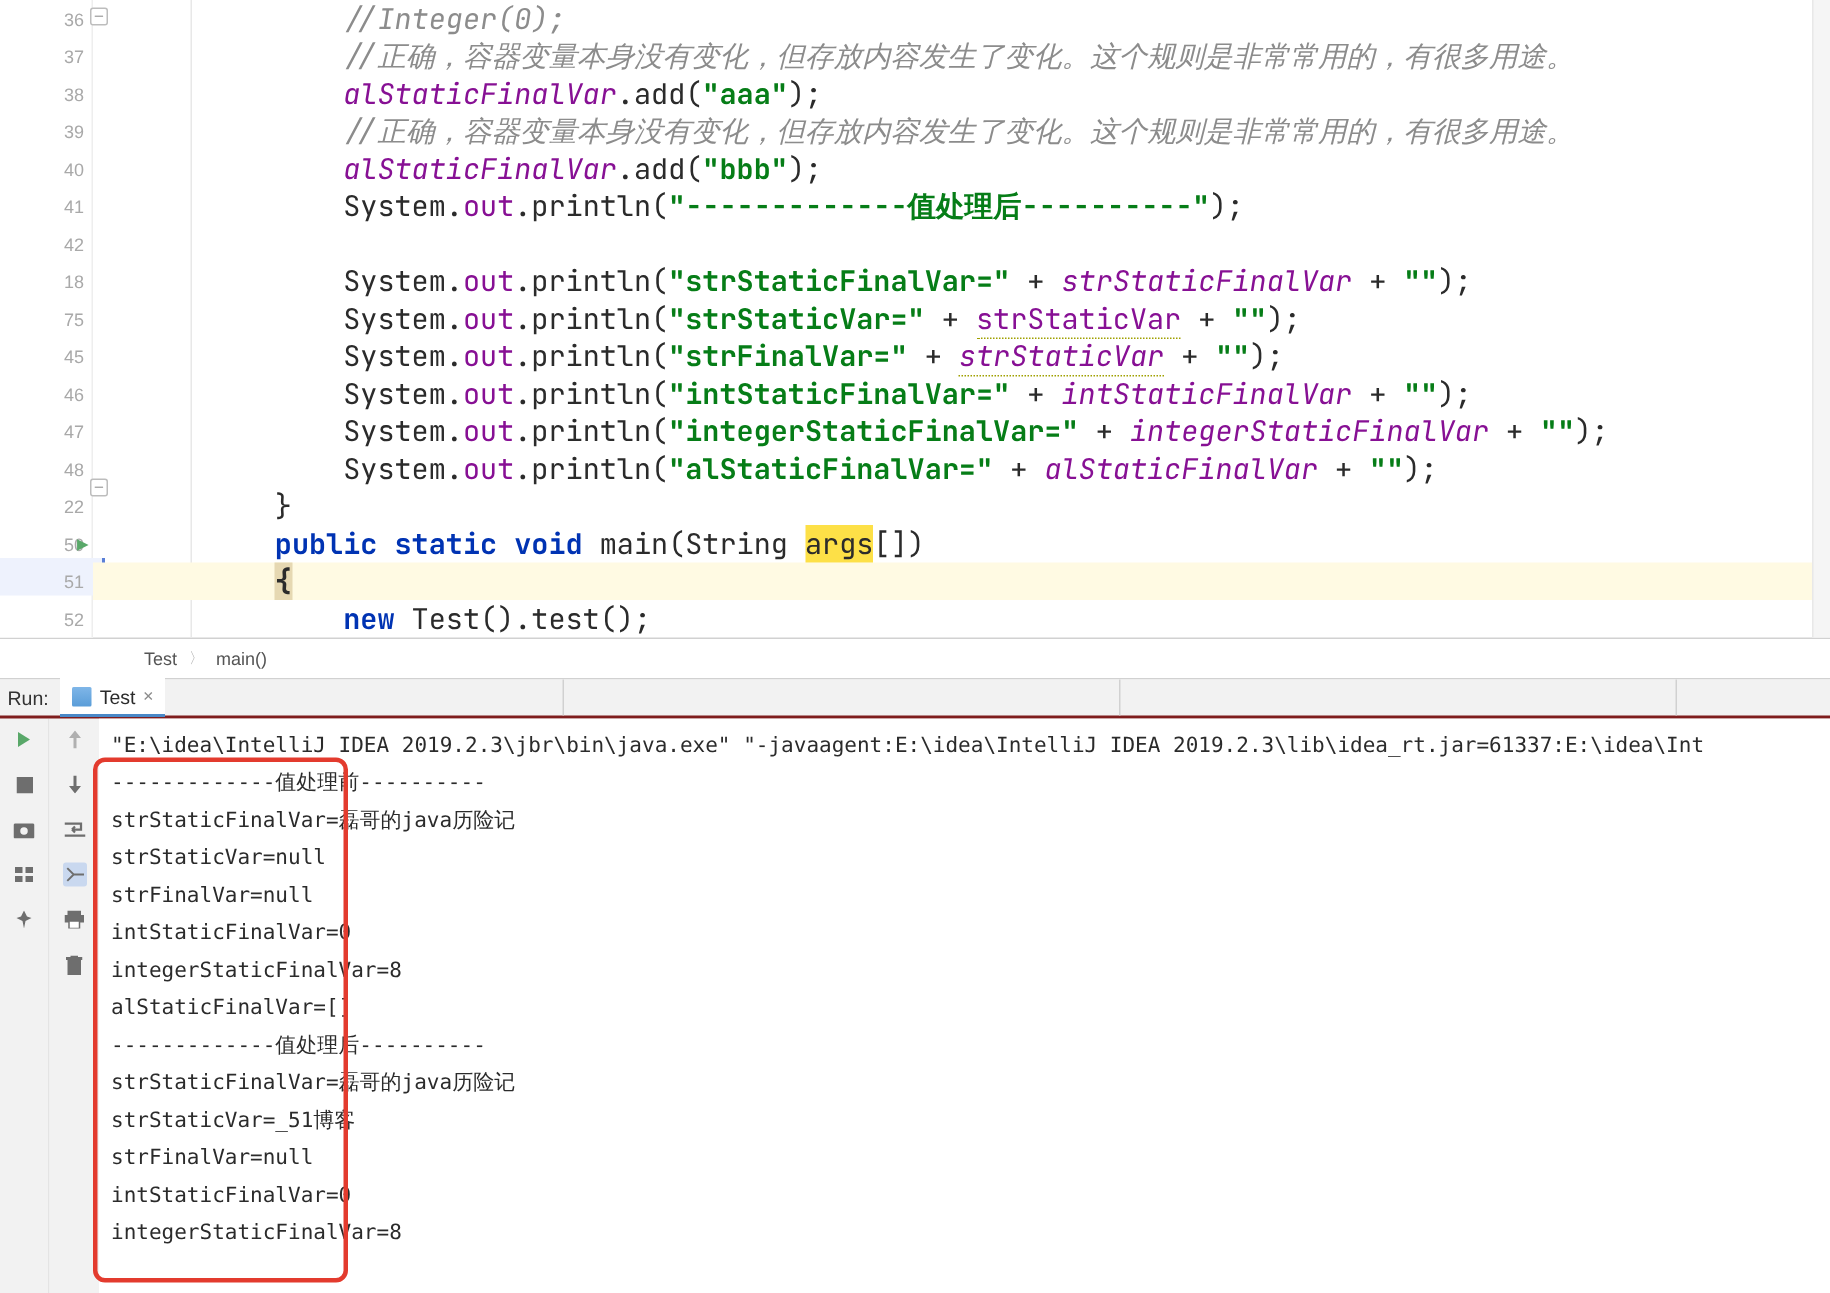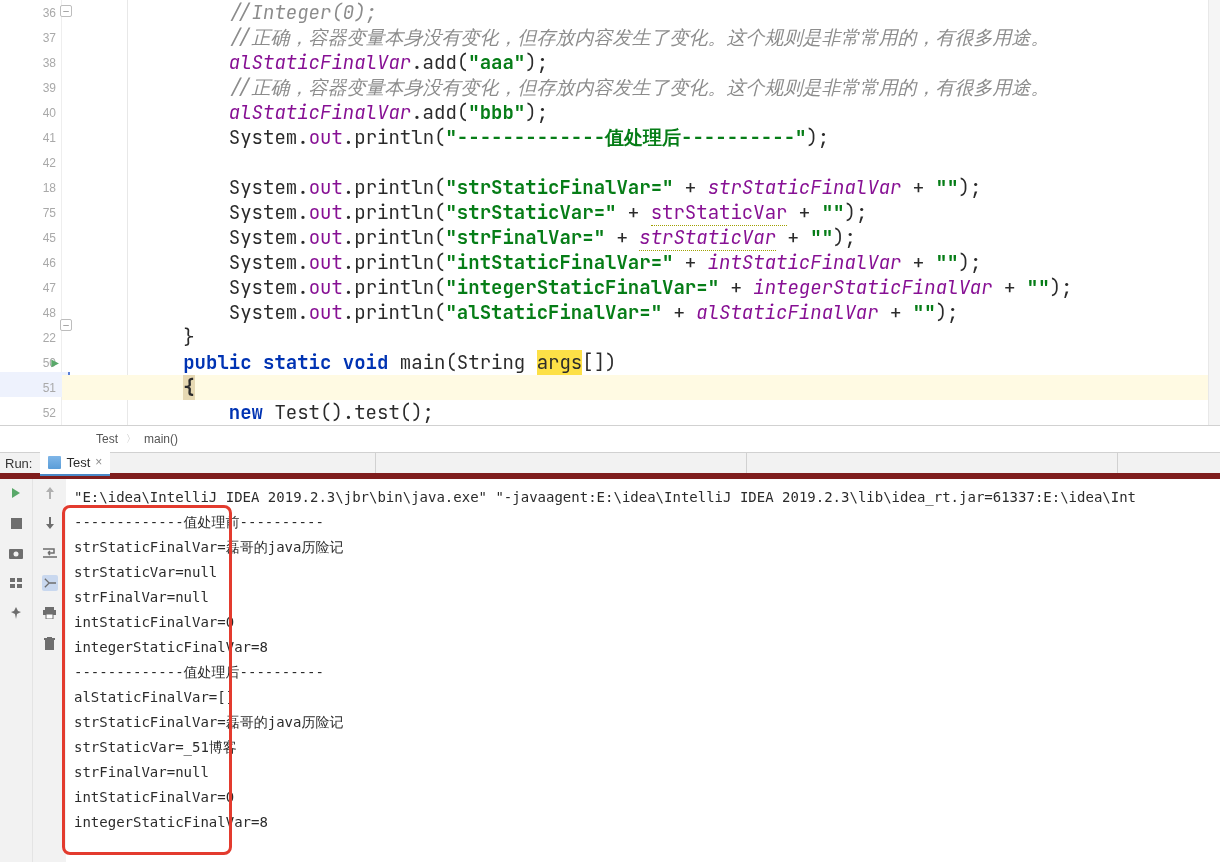--- a/index.html
+++ b/index.html
@@ -21,21 +21,21 @@
   .str{color:#067d17;font-weight:bold}
   .id-st{color:#871094;}
   .warn{background:#fde047;color:#2b2b2b}
   .ul-w{border-bottom:1px dotted #a0a000}
   .hlbr{background:#e6d8b2;font-weight:bold}
   .brace-line-hl{position:absolute;left:0;top:372px;width:70px;height:25px;background:#eef2fd;border-right:2px solid #5a7fd6}
   .right-scroll{position:absolute;right:0;top:0;width:12px;height:100%;background:#f5f5f5;border-left:1px solid #e8e8e8}
   .breadcrumb{height:27px;display:flex;align-items:center;padding-left:92px;background:#fff;border-bottom:1px solid #d1d1d1;font-size:12px;color:#555}
   .crumb{padding:0 4px}
   .crumb-sep{color:#b0b0b0;padding:0 4px;font-size:10px}
-  .run-header{height:26px;display:flex;align-items:center;background:#f2f2f2;border-bottom:6px solid #7f1d1d;position:relative}
+  .run-header{height:26px;display:flex;align-items:center;background:#f2f2f2;border-bottom:2px solid #7f1d1d;position:relative}
   .run-label{padding:0 8px 0 5px;color:#333}
   .run-tab{display:flex;align-items:center;padding:0 8px;height:26px;background:#fff;border-bottom:2px solid #4a88c7;gap:5px}
   .tab-icon{width:13px;height:13px;background:linear-gradient(180deg,#7fb6e8,#5a9dd8);border-radius:1px}
   .tab-close{color:#8c8c8c;font-size:12px}
   .hdr-seps{position:absolute;display:flex;left:375px;top:0;height:100%}
   .hdr-sep{width:1px;height:100%;background:#d1d1d1;margin-right:370px}
   .run-body{flex:1;display:flex;overflow:hidden}
   .tool-col{width:33px;background:#f2f2f2;display:flex;flex-direction:column;border-right:1px solid #e4e4e4;padding-top:6px;gap:14px;align-items:center}
   .tool-col.inner{border-right:0}
   .ticon{width:16px;height:16px;display:flex;align-items:center;justify-content:center;color:#6e6e6e;font-size:14px}
@@ -192,22 +192,22 @@
         </span>
     </div>
     <div class="console">
       <div class="cons-line cmd"><span>"E:\idea\IntelliJ IDEA 2019.2.3\jbr\bin\java.exe"</span><span> "-javaagent:E:\idea\IntelliJ IDEA 2019.2.3\lib\idea_rt.jar=61337:E:\idea\Int</span></div>
       <div class="cons-line">-------------值处理前----------</div>
       <div class="cons-line">strStaticFinalVar=磊哥的java历险记</div>
       <div class="cons-line">strStaticVar=null</div>
       <div class="cons-line">strFinalVar=null</div>
       <div class="cons-line">intStaticFinalVar=0</div>
       <div class="cons-line">integerStaticFinalVar=8</div>
+      <div class="cons-line">alStaticFinalVar=[]</div>
       <div class="cons-line">-------------值处理后----------</div>
-      <div class="cons-line">alStaticFinalVar=[]</div>
       <div class="cons-line">strStaticFinalVar=磊哥的java历险记</div>
       <div class="cons-line">strStaticVar=_51博客</div>
       <div class="cons-line">strFinalVar=null</div>
       <div class="cons-line">intStaticFinalVar=0</div>
       <div class="cons-line">integerStaticFinalVar=8</div>
     </div>
   </div>
 
   <div class="red-box"></div>
 </div>

